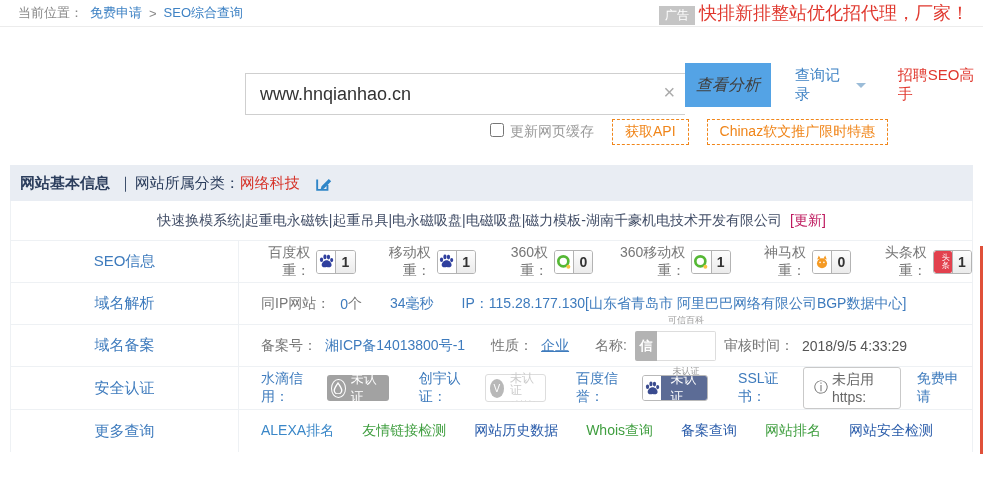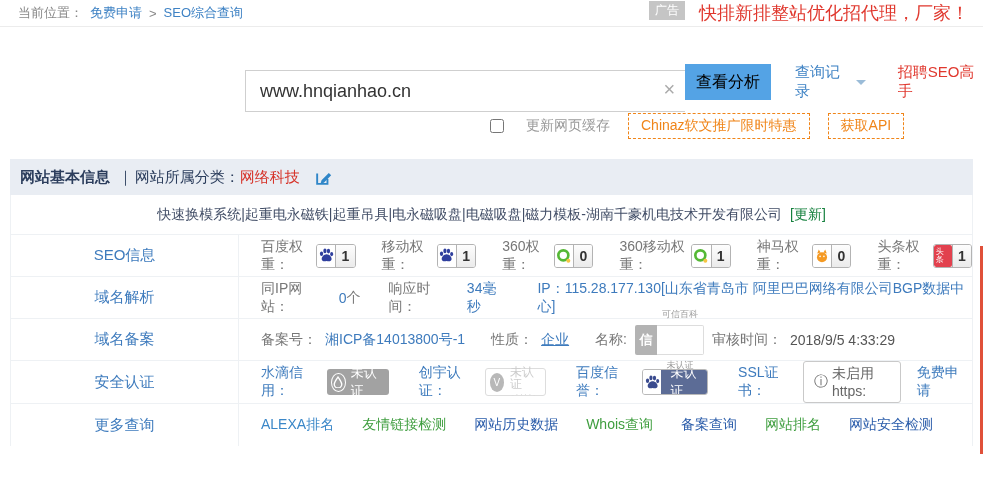--- a/index.html
+++ b/index.html
@@ -9,41 +9,41 @@
     font-size:14px; color:#555; background:#fff;
   }
   .page { position:relative; width:983px; height:494px; }
   a { text-decoration:none; cursor:pointer; }
 
   
   .breadcrumb-bar { height:27px; display:flex; justify-content:space-between; align-items:center;
     padding:0 14px 0 18px; border-bottom:1px solid #ececec; font-size:13px; }
   .breadcrumb { color:#888; display:flex; gap:7px; align-items:center; }
   .breadcrumb a { color:#3e82c4; }
-  .top-ad { display:flex; align-items:flex-start; gap:14px;margin-left:43px; }
+  .top-ad { display:flex; align-items:flex-end; gap:4px;margin-left:43px; }
   .ad-badge { background:#c5c5c5; color:#fff; font-size:12px; padding:1px 6px; }
   .ad-text { color:#e0382e; font-size:18px; }
 
   
   .search-area { padding:36px 0 0 245px; }
   .search-row { display:flex; align-items:center; }
   .search-box { position:relative; width:473px; height:24px; }
   .search-input { width:100%; height:42px; border:1px solid #cfcfcf; border-right:none;
     padding:0 36px 0 14px; font-size:18px; color:#333; outline:none;
     font-family:"Liberation Sans","DejaVu Sans",sans-serif; }
   .clear-icon { position:absolute; right:10px; top:8px; color:#aaa; font-size:20px; cursor:pointer; }
-  .analyze-btn { width:92px; height:36px; background:#54a3e5; color:#000000; border:none;
-    font-size:16px; cursor:pointer; font-family:inherit; }
+  .analyze-btn { width:92px; height:44px; background:#54a3e5; color:#404040; border:none;
+    font-size:16px; cursor:pointer; font-family:inherit;font-style:italic; }
   .history-link { margin-left:24px; color:#3e82c4; font-size:15px; display:flex; align-items:center; gap:6px; }
   .caret { width:0; height:0; border-left:5px solid transparent; border-right:5px solid transparent;
     border-top:5px solid #9bbcd8; display:inline-block; }
   .hire-link { margin-left:32px; color:#e0382e; font-size:15px; }
 
   .options-row { margin:12px 0 0 245px; display:flex; align-items:center; gap:18px; }
-  .cache-option { color:#999; display:flex; align-items:center; gap:22px; cursor:pointer; }
+  .cache-option { color:#999; display:flex; align-items:flex-start; gap:6px; cursor:pointer; }
   .cache-option input { width:14px; height:14px; }
   .dashed-btn { border:1px dashed #f08519; color:#f08519; padding:3px 12px; font-size:14px; background:#fff; }
 
   
   .panel { margin:20px 10px 0 10px; position:relative; }
   .panel-header { height:36px; background:#e9edf3; display:flex; align-items:center; padding-left:10px; }
   .ph-title { color:#2c3e5d; font-size:15px; font-weight:bold; }
   .ph-sep { color:#2c3e5d; font-size:15px; margin:0 2px 0 8px; }
   .ph-cat-label { color:#2c3e5d; font-size:15px; }
   .ph-cat { color:#d6342a; font-size:15px; font-weight:normal; }
@@ -51,48 +51,48 @@
 
   .tbody { border-left:1px solid #eef1f4; border-right:1px solid #eef1f4; }
   .trow { min-height:42px; display:flex; align-items:stretch; border-bottom:1px solid #eef1f4; }
   .tlabel { width:228px; flex-shrink:0; border-right:1px solid #eef1f4;
     display:flex; align-items:center; justify-content:center; }
   .tlabel a { color:#3e7bbd; font-size:15px; }
   .tcontent { flex:1; display:flex; align-items:center; padding-left:22px; }
 
   .title-row { justify-content:center; align-items:center; min-height:40px; }
   .site-title { color:#414d66; }
-  .update-link { color:#15803d; margin-left:8px; }
+  .update-link { color:#be185d; margin-left:8px; }
 
   .klabel { color:#777; }
   .vblue { color:#3e7bbd; }
   .vdark { color:#555; }
 
   
   .seo-content { gap:0; }
-  .weight-item { display:flex; align-items:center; margin-right:26px; }
+  .weight-item { display:flex; align-items:center; margin-right:26px;text-align:right; }
   .wname { color:#777; margin-right:6px; }
   .wbadge { display:inline-flex; border:1px solid #b3b3b3; border-radius:3px; overflow:hidden; height:24px; background:#fff; }
   .wicon { width:27px; display:flex; align-items:center; justify-content:center; border-right:1px solid #b3b3b3; background:#fff; }
   .wval { width:26px; display:flex; align-items:center; justify-content:center;
     background:linear-gradient(#fdfdfd,#ebebeb); font-weight:bold; color:#333; font-size:14px; }
   .tt-icon { background:#e2414e; color:#fff; font-size:8px; line-height:1; padding:3px 2px; border-radius:2px; }
 
   .dns-content > span { margin-right:10px; }
   .dns-gap { margin-right:28px !important; }
 
   .age-box { border:2px solid #d93025; padding:2px 7px; color:#3e7bbd; margin-right:4px; }
 
   .icp-content > span { margin-right:8px; }
   .icp-gap { margin-right:26px !important; }
   .nature-val { text-decoration:underline; }
   .trust-badge { display:inline-flex; height:30px; margin-right:24px; cursor:pointer; }
   .trust-icon { width:22px; background:#b3b3b3; color:#fff; display:flex; align-items:center; justify-content:center;
     font-size:13px; font-weight:bold; border-radius:2px 0 0 2px; }
-  .trust-text { border:1px solid #ddd; border-left:none; border-radius:0 2px 2px 0; padding:2px 5px;
+  .trust-text { border:1px solid #ddd; border-left:none; border-radius:0 2px 2px 0; padding:2px 11px;
     display:flex; flex-direction:column; justify-content:center;gap:40px; }
   .trust-text span { font-size:9px; color:#9a9a9a; line-height:1.2; text-align:center; }
 
   
   .sec-content > * { margin-right:12px; }
   .sec-gap { margin-right:30px !important; }
   .sec-name { color:#3e7bbd; }
   .badge-shuidi { display:inline-flex; align-items:center; background:#a2a2a2; border-radius:3px;
     height:26px; padding:0 9px 0 4px; gap:5px; }
   .badge-shuidi .stat { color:#fff; font-size:13px; }
@@ -146,22 +146,22 @@
         <span>查询记录</span>
         <span class="caret"></span>
       </a>
       <a class="hire-link">招聘SEO高手</a>
     </div>
     <div class="options-row">
       <label class="cache-option">
         <input type="checkbox" style="">
         <span>更新网页缓存</span>
       </label>
+      <a class="dashed-btn">获取API</a>
       <a class="dashed-btn">Chinaz软文推广限时特惠</a>
-      <a class="dashed-btn">获取API</a>
     </div>
   </div>
 
   <div class="panel">
     <div class="panel-header">
       <span class="ph-title">网站基本信息</span>
       <span class="ph-sep">｜</span>
       <span class="ph-cat-label">网站所属分类：</span>
       <a class="ph-cat">网络科技</a>
       <span class="edit-icon">
@@ -266,21 +266,20 @@
       </div>
 
       <div class="trow">
         <div class="tlabel">
             <a>域名解析</a>
           </div>
         <div class="tcontent dns-content">
           <span class="klabel">同IP网站：</span>
           <a class="vblue">0</a>
           <span class="klabel dns-gap">个</span>
-          <span class="klabel">响应时间：</span>
           <a class="vblue dns-gap">34毫秒</a>
           <a class="vblue">IP：115.28.177.130[山东省青岛市 阿里巴巴网络有限公司BGP数据中心]</a>
         </div>
       </div>
 
 
       <div class="trow">
         <div class="tlabel">
             <a>域名备案</a>
           </div>

